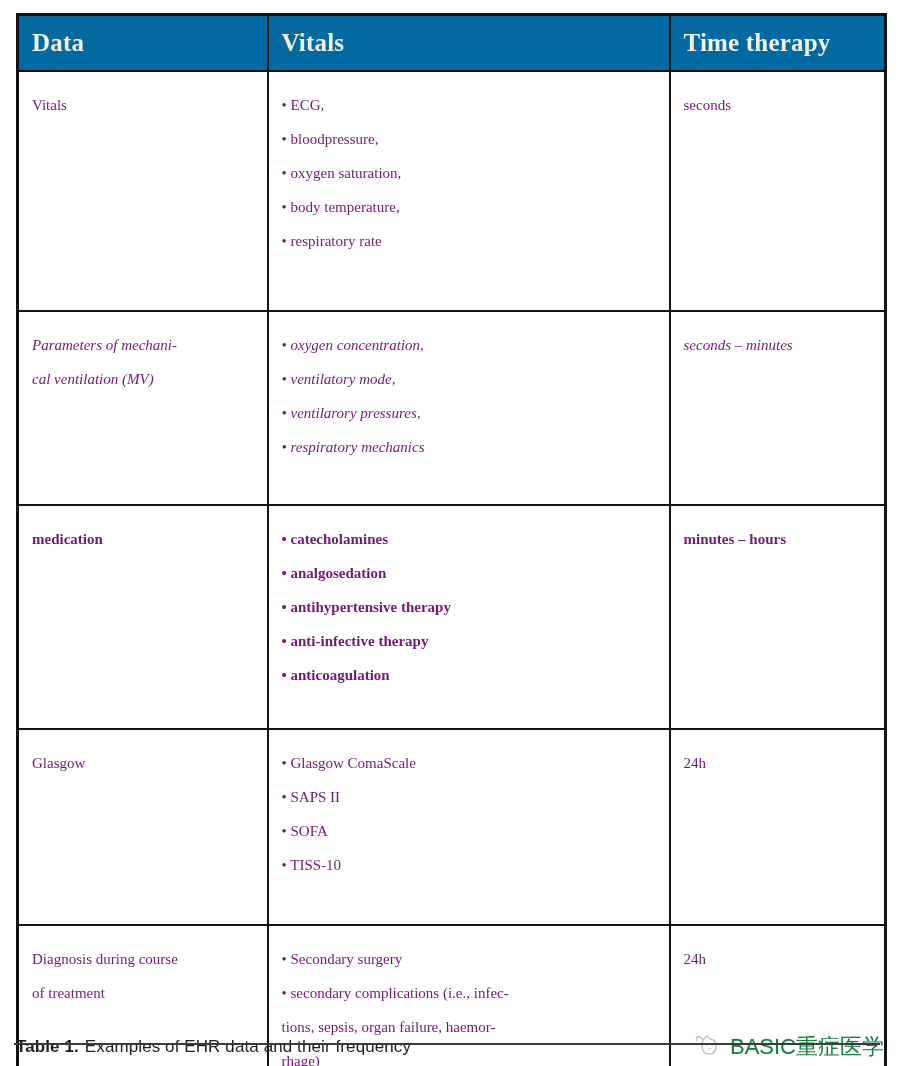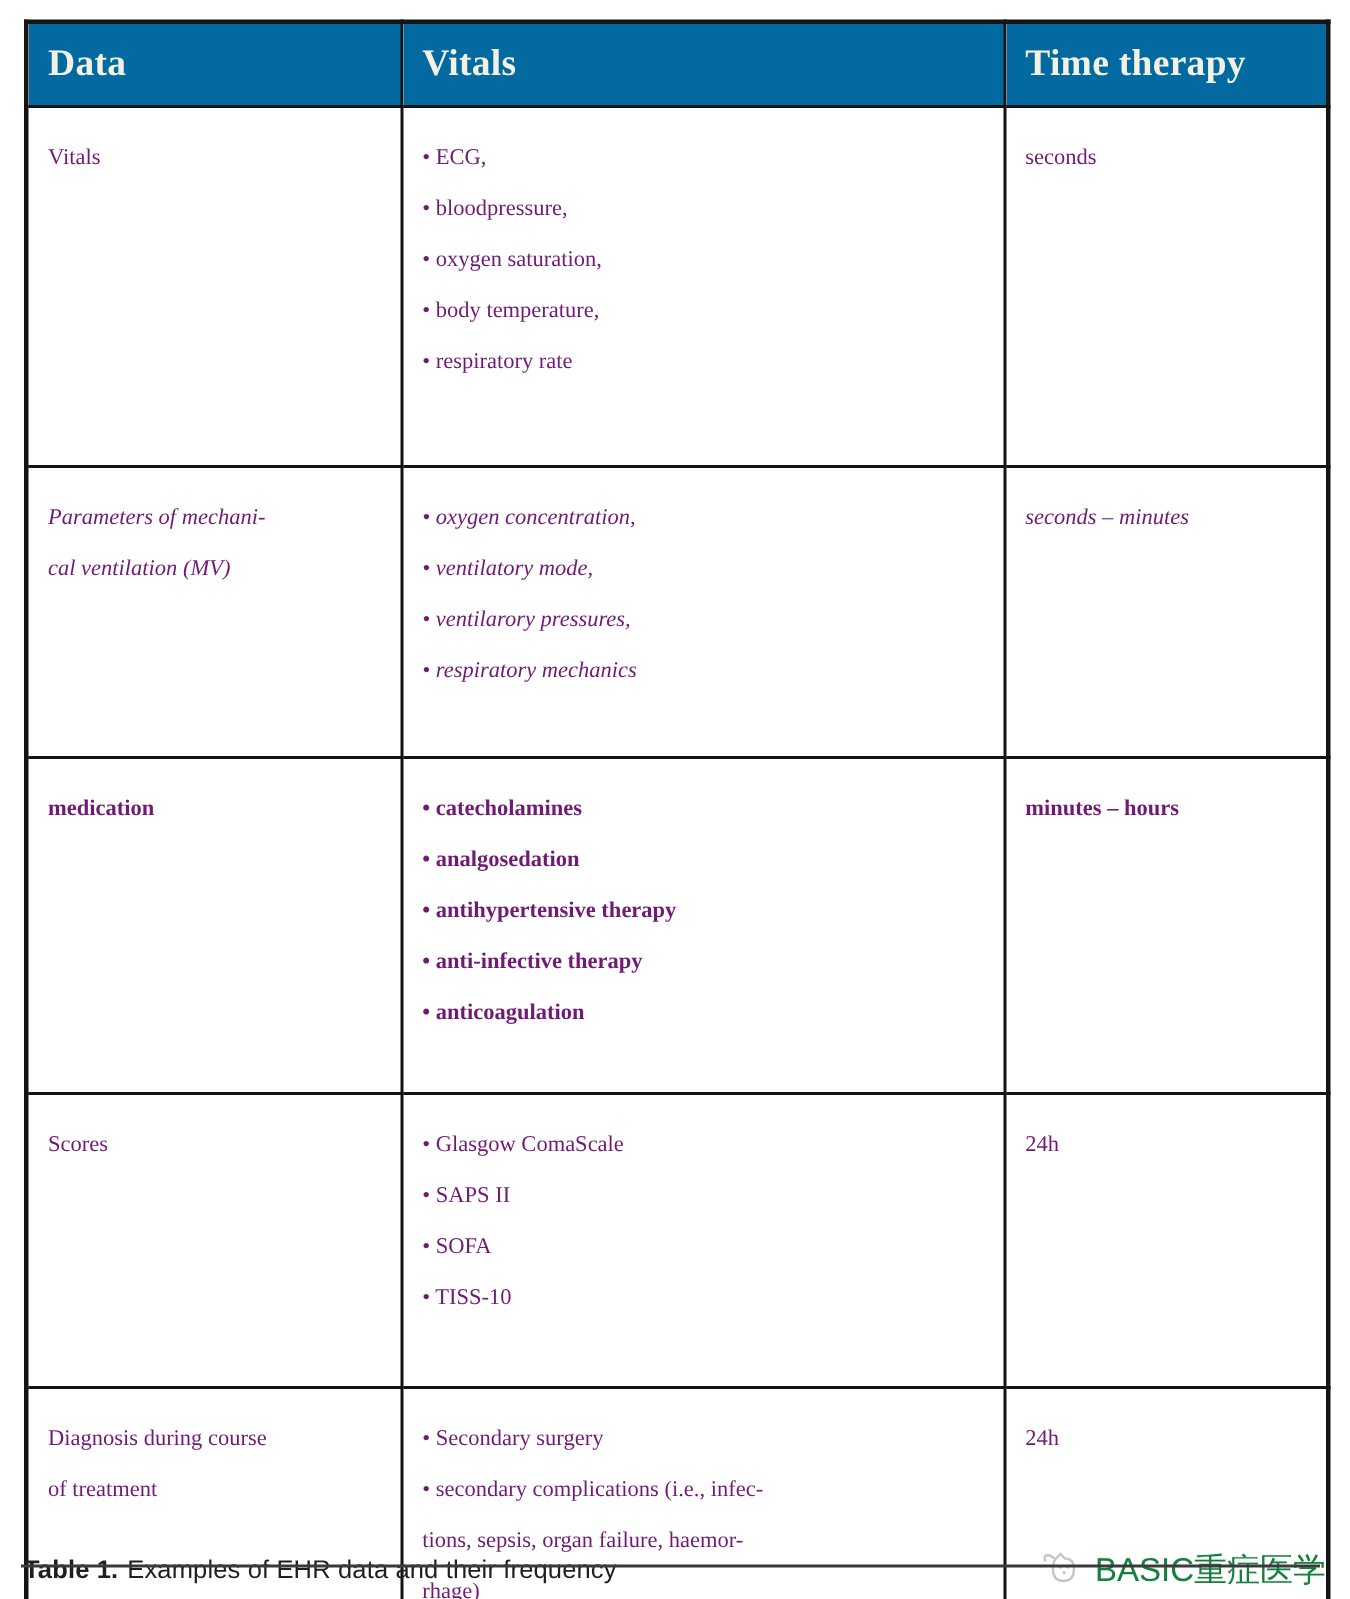--- a/index.html
+++ b/index.html
@@ -132,21 +132,21 @@
       <tr>
         <td class="cell h-r3">medication</td>
         <td class="cell h-r3">• catecholamines
 • analgosedation
 • antihypertensive therapy
 • anti-infective therapy
 • anticoagulation</td>
         <td class="cell h-r3">minutes – hours</td>
       </tr>
       <tr>
-        <td class="cell h-r4">Scores</td>
+        <td class="cell h-r4">Glasgow</td>
         <td class="cell h-r4">• Glasgow ComaScale
 • SAPS II
 • SOFA
 • TISS-10</td>
         <td class="cell h-r4">24h</td>
       </tr>
       <tr>
         <td class="cell h-r5">Diagnosis during course
 of treatment</td>
         <td class="cell h-r5">• Secondary surgery

